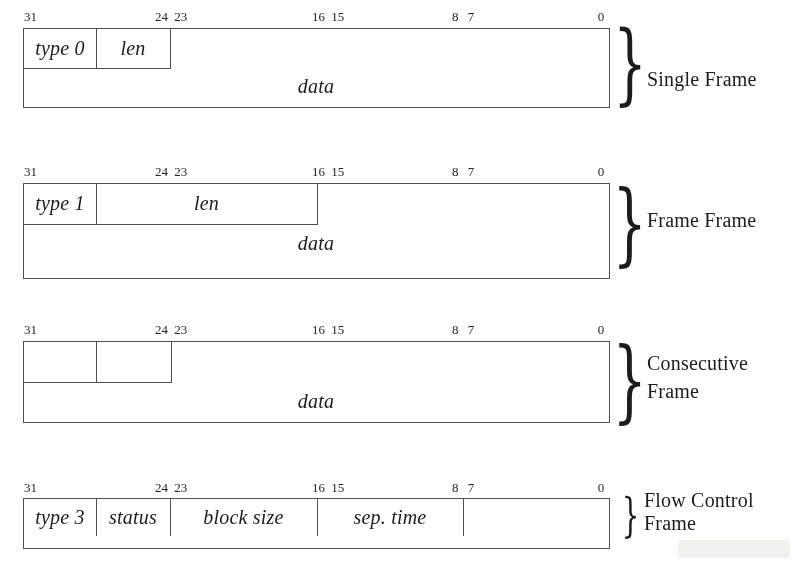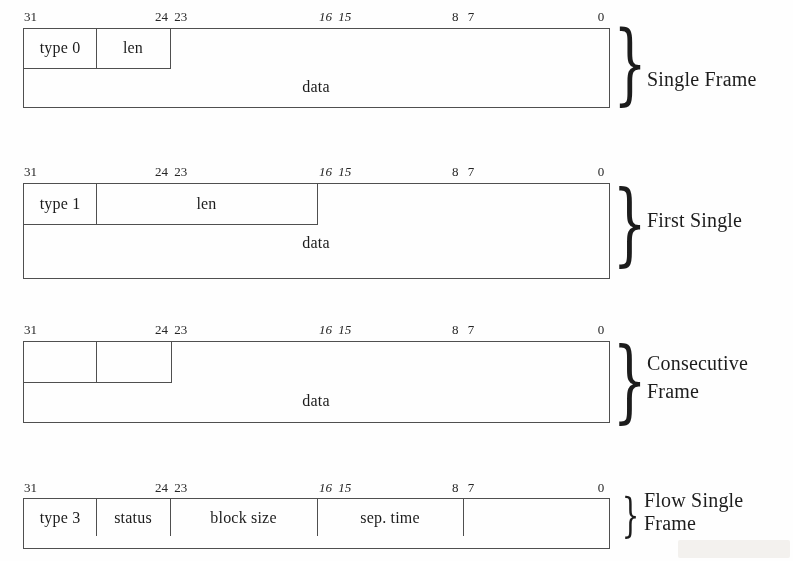--- a/index.html
+++ b/index.html
@@ -10,35 +10,35 @@
   .frame{position:absolute;left:0;right:0;}
   .f1{top:11px;height:150px;}
   .f2{top:166px;height:152px;}
   .f3{top:324px;height:152px;}
   .f4{top:482px;height:75px;}
 
   .bit{position:absolute;top:0;font-size:13px;line-height:12px;color:#262626;word-spacing:3px;white-space:nowrap;}
   .bit.b31{left:24px;}
   .bit.c{transform:translateX(-50%);}
   .bit.b2423{left:171px;}
-  .bit.b1615{left:335px;font-style:italic;}
+  .bit.b1615{left:328px;}
   .bit.b87{left:463px;word-spacing:6px;}
   .bit.b0{left:601px;}
 
   .box{position:absolute;left:23px;width:587px;border:1.5px solid #4f4f4f;box-sizing:border-box;background:transparent;top:17px;}
   .f1 .box{height:80px;}
   .f2 .box{height:96px;}
   .f3 .box{height:82px;}
   .f4 .box{top:16px;height:51px;}
 
   .vline{position:absolute;width:1.5px;background:#4f4f4f;top:0;}
   .hline{position:absolute;height:1.5px;background:#4f4f4f;left:0;}
 
   .cell{position:absolute;display:flex;align-items:center;justify-content:center;
-        font-size:16px;letter-spacing:.2px;white-space:nowrap;}
+        font-size:20px;letter-spacing:.2px;white-space:nowrap;font-style:italic;}
 
   .brace{position:absolute;display:flex;align-items:center;justify-content:center;
          color:#1c1c1c;transform-origin:center;left:618px;width:24px;overflow:visible;}
   .brace span{display:block;transform:scaleX(.6);font-family:"DejaVu Serif",serif;font-weight:400;}
   .f1 .brace{top:11px;height:84px;}
   .f2 .brace{top:14px;height:86px;}
   .f3 .brace{top:13px;height:86px;}
   .f4 .brace{left:621px;top:12px;height:43px;width:20px;}
   .f1 .brace span{font-size:88px;line-height:84px;}
   .f2 .brace span,.f3 .brace span{font-size:90px;line-height:86px;}
@@ -92,21 +92,21 @@
       <div class="vline" style="left:292.5px;height:39.5px;"></div>
       <div class="hline" style="top:39.5px;width:294px;"></div>
       <div class="cell" style="left:0;width:72px;top:0;height:39.5px;">type 1</div>
       <div class="cell" style="left:73px;width:219px;top:0;height:39.5px;">len</div>
       <div class="cell" style="left:0;width:584px;top:39.5px;height:39.5px;">data</div>
     </div>
 
     <div class="brace">
         <span>}</span>
       </div>
-    <div class="flabel">First Single</div>
+    <div class="flabel">Frame Frame</div>
   </section>
 
   <section class="frame f3">
     <span class="bit b31">31</span>
     <span class="bit c b2423">24 23</span>
     <span class="bit c b1615">16 15</span>
     <span class="bit c b87">8 7</span>
     <span class="bit c b0">0</span>
 
     <div class="box">
@@ -141,19 +141,19 @@
       <div class="cell" style="left:73px;width:72px;top:0;height:37px;">status</div>
       <div class="cell" style="left:147px;width:145px;top:0;height:37px;">block size</div>
       <div class="cell" style="left:294px;width:144px;top:0;height:37px;">sep. time</div>
       <div class="cell" style="left:440px;width:144px;top:0;height:37px;"></div>
     </div>
 
     <div class="brace">
         <span>}</span>
       </div>
     <div class="flabel">
-      <div>Flow Single</div>
+      <div>Flow Control</div>
       <div>Frame</div>
     </div>
   </section>
 
   <div class="watermark"></div>
 </div>
 
 </body></html>

